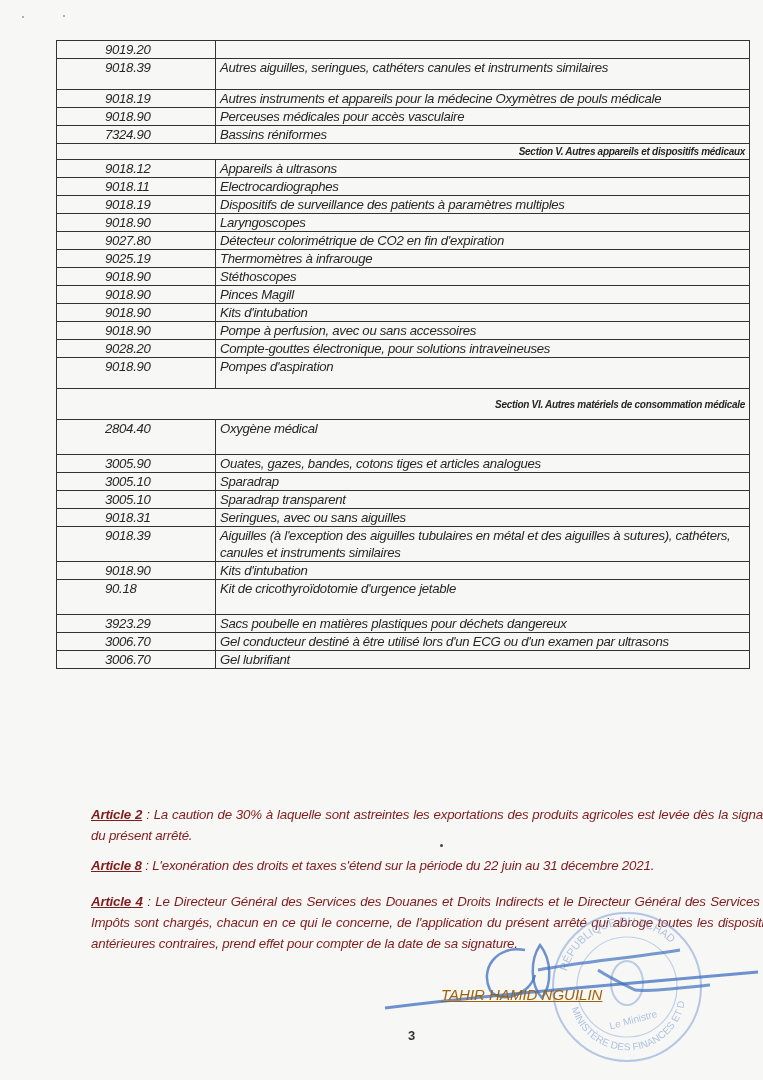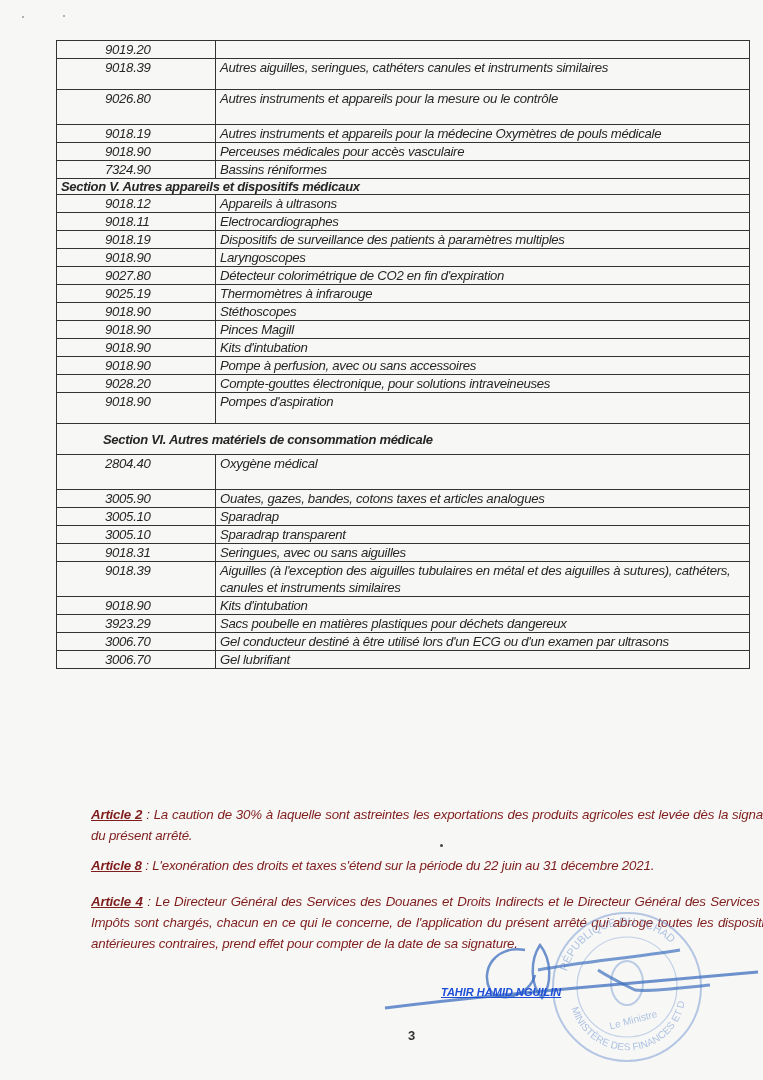--- a/index.html
+++ b/index.html
@@ -18,37 +18,37 @@
   }
   .table td {
     border: 1px solid #333;
     padding: 0 4px;
     vertical-align: top;
     line-height: 17px;
     color: #262626;
   }
   .table td.code { width: 106px; padding-left: 48px; }
   .table tr.section td {
-    text-align: left; font-weight: bold; font-size: 13px; font-style: italic;
+    text-align: right; font-weight: bold; font-size: 10px; font-style: italic;
     line-height: 15px;
   }
   .table tr.section-tall td { height: 30px; vertical-align: middle; padding-top: 0; padding-left: 46px; }
   .table tr.tall td { height: 34px; }
   .table tr.tall-sm td { height: 30px; }
   .para {
     position: absolute; left: 71px; width: 694px;
     font-style: italic; font-size: 13.3px; line-height: 21px;
     text-align: justify; letter-spacing: -0.2px; color: #7f1d1d; margin-left: 20px;
   }
   .para .art { font-weight: bold; text-decoration: underline; }
   .dot { position: absolute; left: 440px; top: 844px; width: 3px; height: 3px; background: #444; border-radius: 50%; }
   .signer {
     position: absolute; left: 441px; top: 986px;
-    font-weight: bold; font-style: italic; text-decoration: underline;
-    font-size: 11px; color: #1d4ed8;
+    font-weight: normal; font-style: italic; text-decoration: underline;
+    font-size: 15px; color: #a16207;
   }
   .page-num { position: absolute; left: 408px; top: 1028px; font-size: 13px; font-weight: bold; color: #333; }
   .stamp { position: absolute; left: 540px; top: 905px; }
   .sig { position: absolute; left: 380px; top: 930px; }
 </style>
 </head>
 <body>
 
 <span class="speck" style="left:22px;top:16px"></span>
 <span class="speck" style="left:63px;top:15px"></span>
@@ -56,24 +56,20 @@
 <table class="table">
   <tbody id="tbody">
       <tr>
         <td class="code">9019.20</td>
         <td></td>
       </tr>
       <tr class="tall-sm">
         <td class="code">9018.39</td>
         <td>Autres aiguilles, seringues, cathéters canules et instruments similaires</td>
       </tr>
-      <tr class="tall">
-        <td class="code">9026.80</td>
-        <td>Autres instruments et appareils pour la mesure ou le contrôle</td>
-      </tr>
       <tr>
         <td class="code">9018.19</td>
         <td>Autres instruments et appareils pour la médecine Oxymètres de pouls médicale</td>
       </tr>
       <tr>
         <td class="code">9018.90</td>
         <td>Perceuses médicales pour accès vasculaire</td>
       </tr>
       <tr>
         <td class="code">7324.90</td>
@@ -132,41 +128,45 @@
       </tr>
       <tr class="section section-tall">
         <td colspan="2">Section VI. Autres matériels de consommation médicale</td>
       </tr>
       <tr class="tall">
         <td class="code">2804.40</td>
         <td>Oxygène médical</td>
       </tr>
       <tr>
         <td class="code">3005.90</td>
-        <td>Ouates, gazes, bandes, cotons taxes et articles analogues</td>
+        <td>Ouates, gazes, bandes, cotons tiges et articles analogues</td>
       </tr>
       <tr>
         <td class="code">3005.10</td>
         <td>Sparadrap</td>
       </tr>
       <tr>
         <td class="code">3005.10</td>
         <td>Sparadrap transparent</td>
       </tr>
       <tr>
         <td class="code">9018.31</td>
         <td>Seringues, avec ou sans aiguilles</td>
       </tr>
       <tr>
         <td class="code">9018.39</td>
         <td>Aiguilles (à l'exception des aiguilles tubulaires en métal et des aiguilles à sutures), cathéters, canules et instruments similaires</td>
       </tr>
       <tr>
         <td class="code">9018.90</td>
         <td>Kits d'intubation</td>
+      </tr>
+      <tr class="tall">
+        <td class="code">90.18</td>
+        <td>Kit de cricothyroïdotomie d'urgence jetable</td>
       </tr>
       <tr>
         <td class="code">3923.29</td>
         <td>Sacs poubelle en matières plastiques pour déchets dangereux</td>
       </tr>
       <tr>
         <td class="code">3006.70</td>
         <td>Gel conducteur destiné à être utilisé lors d'un ECG ou d'un examen par ultrasons</td>
       </tr>
       <tr>

